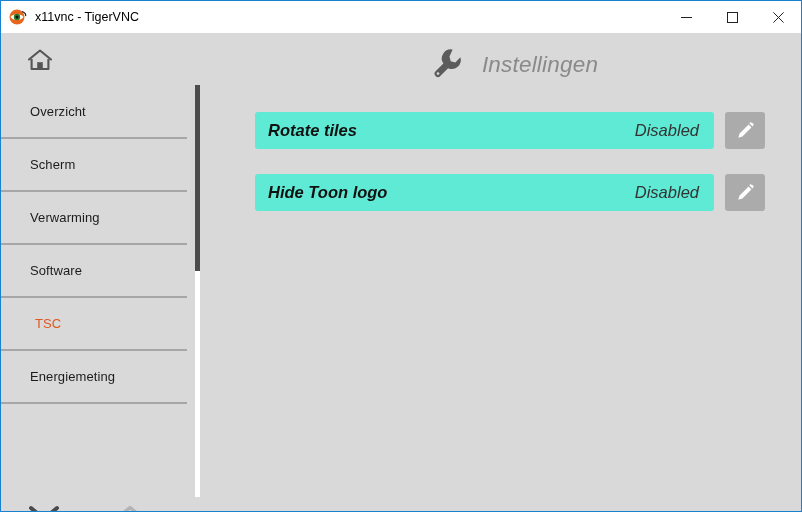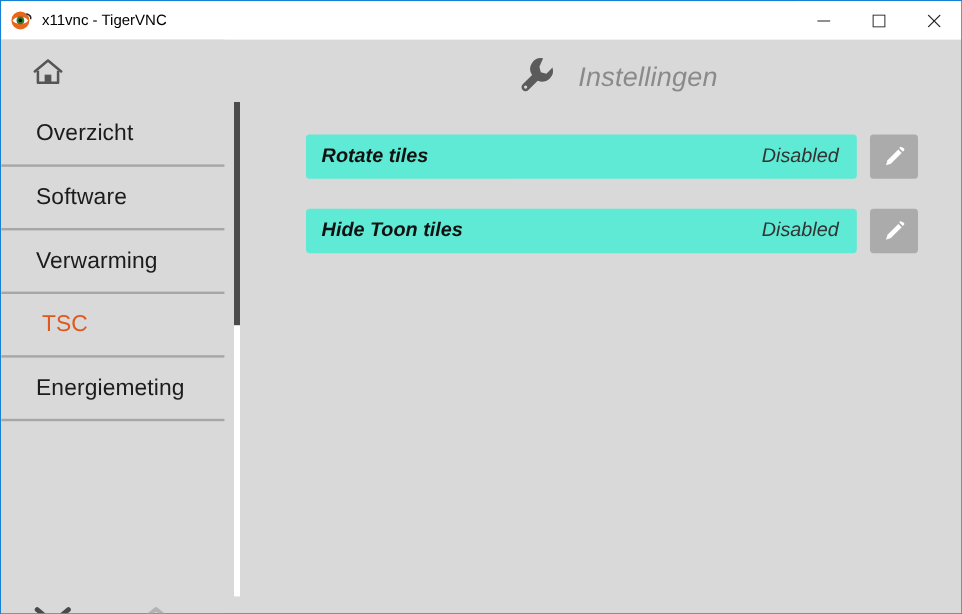--- a/index.html
+++ b/index.html
@@ -80,21 +80,21 @@
     position: absolute;
     left: 0; top: 53px;
     width: 186px;
   }
   .menu-item {
     height: 53px;
     display: flex;
     align-items: center;
     padding-left: 29px;
     border-bottom: 2px solid #a6a6a6;
-    font-size: 19px;
+    font-size: 13px;
     color: #1c1c1c;
     letter-spacing: 0.1px;
   }
   .menu-item.active { color: #e1571d; padding-left: 34px; }
   .menu-item:first-child { border-top: none; }
 
   .nav-arrows {
     position: absolute;
     left: 0; top: 455px;
     width: 186px; height: 50px;
@@ -236,24 +236,27 @@
             <rect x="10.2" y="14.2" width="5.6" height="6.8" fill="#555555"></rect>
           </svg>
         </span>
       </div>
 
       <div class="menu-list">
         <div class="menu-item">
           <span>Overzicht</span>
         </div>
         <div class="menu-item">
+          <span>Scherm</span>
+        </div>
+        <div class="menu-item">
+          <span>Verwarming</span>
+        </div>
+        <div class="menu-item">
           <span>Software</span>
-        </div>
-        <div class="menu-item">
-          <span>Verwarming</span>
         </div>
         <div class="menu-item active">
           <span>TSC</span>
         </div>
         <div class="menu-item">
           <span>Energiemeting</span>
         </div>
       </div>
 
       <div class="nav-arrows">
@@ -302,21 +305,21 @@
               <svg width="20" height="20" viewBox="0 0 20 20">
                 <path d="M3.3 16.7 L4.6 12.6 L13.6 3.6 L16.4 6.4 L7.4 15.4 Z" fill="#ffffff"></path>
                 <path d="M14.6 2.6 L17.4 5.4 L18.2 4.6 a1.4 1.4 0 0 0 0 -2 L16.6 1.8 a1.4 1.4 0 0 0 -2 0 Z" fill="#ffffff"></path>
               </svg>
             </span>
           </button>
         </div>
 
         <div class="setting-row">
           <div class="row-card">
-            <span class="row-label">Hide Toon tiles</span>
+            <span class="row-label">Hide Toon logo</span>
             <span class="row-value">Disabled</span>
           </div>
           <button class="edit-btn">
             <span>
               <svg width="20" height="20" viewBox="0 0 20 20">
                 <path d="M3.3 16.7 L4.6 12.6 L13.6 3.6 L16.4 6.4 L7.4 15.4 Z" fill="#ffffff"></path>
                 <path d="M14.6 2.6 L17.4 5.4 L18.2 4.6 a1.4 1.4 0 0 0 0 -2 L16.6 1.8 a1.4 1.4 0 0 0 -2 0 Z" fill="#ffffff"></path>
               </svg>
             </span>
           </button>

